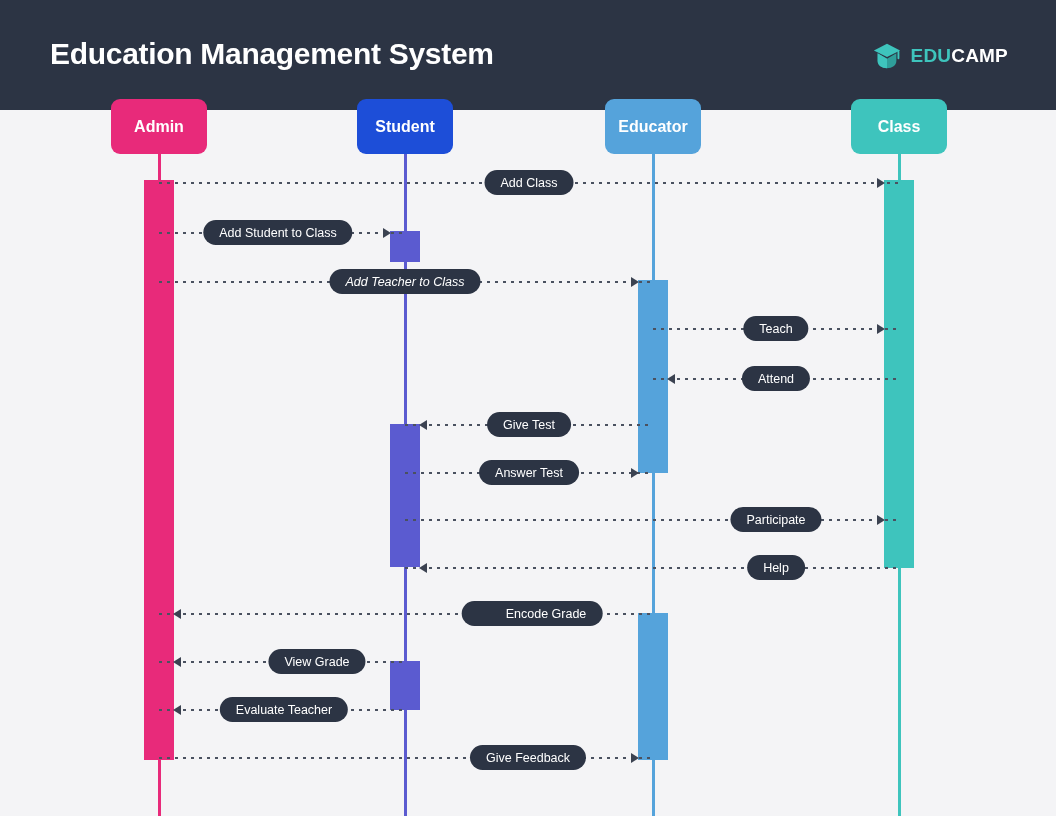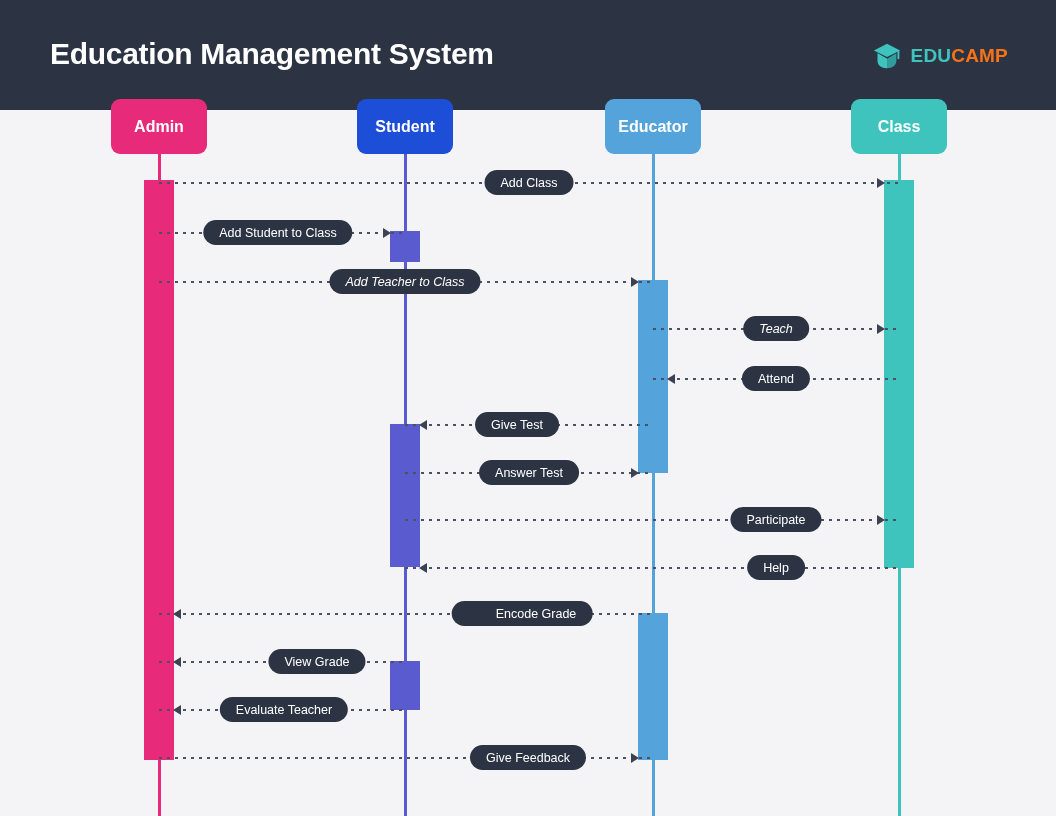--- a/index.html
+++ b/index.html
@@ -6,21 +6,21 @@
   body{width:1056px;height:816px;background:#f4f4f6;font-family:"Liberation Sans",sans-serif;overflow:hidden;position:relative;}
   #canvas{position:relative;width:1056px;height:816px;overflow:hidden;background:#f4f4f6;}
 
   
   .header{position:absolute;left:0;top:0;width:1056px;height:110px;background:#2c3444;}
   .header-title{position:absolute;left:50px;top:37px;font-size:30px;font-weight:bold;color:#ffffff;letter-spacing:-0.3px;white-space:nowrap;}
   .brand{position:absolute;right:48px;top:41px;display:flex;align-items:center;gap:9px;}
   .brand-mark{width:30px;height:30px;display:block;}
   .brand-text{font-size:19px;font-weight:bold;letter-spacing:0.2px;white-space:nowrap;}
   .brand-edu{color:#3ec4bd;}
-  .brand-camp{color:#f97316;}
+  .brand-camp{color:#ffffff;}
 
   
   .actor-box{position:absolute;height:55px;border-radius:9px;display:flex;align-items:center;justify-content:center;color:#ffffff;font-size:16px;font-weight:bold;z-index:6;}
 
   
   .lifeline{position:absolute;width:3px;z-index:1;}
 
   
   .activation{position:absolute;width:30px;z-index:3;}
 
@@ -80,51 +80,51 @@
         <div class="pill" style="left: 119px; transform: translateX(-50%);">Add Student to Class</div>
       </div>
       <div class="msg" style="left: 159px; width: 494px; top: 281px;">
         <div class="track"></div>
         <div class="head right" style="left: 472px;"></div>
         <div class="pill" style="left: 246px; transform: translateX(-50%); font-style: italic;">Add Teacher to Class</div>
       </div>
       <div class="msg" style="left: 653px; width: 246px; top: 328px;">
         <div class="track"></div>
         <div class="head right" style="left: 224px;"></div>
-        <div class="pill" style="left: 123px; transform: translateX(-50%); font-style: italic;">Teach</div>
+        <div class="pill" style="left: 123px; transform: translateX(-50%);">Teach</div>
       </div>
       <div class="msg" style="left: 653px; width: 246px; top: 378px;">
         <div class="track"></div>
         <div class="head left" style="left: 14px;"></div>
         <div class="pill" style="left: 123px; transform: translateX(-50%);">Attend</div>
       </div>
       <div class="msg" style="left: 405px; width: 248px; top: 424px;">
         <div class="track"></div>
         <div class="head left" style="left: 14px;"></div>
-        <div class="pill" style="left: 112px; transform: translateX(-50%);">Give Test</div>
+        <div class="pill" style="left: 124px; transform: translateX(-50%);">Give Test</div>
       </div>
       <div class="msg" style="left: 405px; width: 248px; top: 472px;">
         <div class="track"></div>
         <div class="head right" style="left: 226px;"></div>
         <div class="pill" style="left: 124px; transform: translateX(-50%);">Answer Test</div>
       </div>
       <div class="msg" style="left: 405px; width: 494px; top: 519px;">
         <div class="track"></div>
         <div class="head right" style="left: 472px;"></div>
         <div class="pill" style="left: 371px; transform: translateX(-50%);">Participate</div>
       </div>
       <div class="msg" style="left: 405px; width: 494px; top: 567px; text-align: center;">
         <div class="track"></div>
         <div class="head left" style="left: 14px;"></div>
         <div class="pill" style="left: 371px; transform: translateX(-50%);">Help</div>
       </div>
       <div class="msg" style="left: 159px; width: 494px; top: 613px;">
         <div class="track"></div>
         <div class="head left" style="left: 14px;"></div>
-        <div class="pill" style="left: 363px; transform: translateX(-50%); padding-left: 44px;">Encode Grade</div>
+        <div class="pill" style="left: 373px; transform: translateX(-50%); padding-left: 44px;">Encode Grade</div>
       </div>
       <div class="msg" style="left: 159px; width: 246px; top: 661px;">
         <div class="track"></div>
         <div class="head left" style="left: 14px;"></div>
         <div class="pill" style="left: 125px; transform: translateX(-50%); margin-left: 33px;">View Grade</div>
       </div>
       <div class="msg" style="left: 159px; width: 246px; top: 709px;">
         <div class="track"></div>
         <div class="head left" style="left: 14px;"></div>
         <div class="pill" style="left: 125px; transform: translateX(-50%);">Evaluate Teacher</div>

